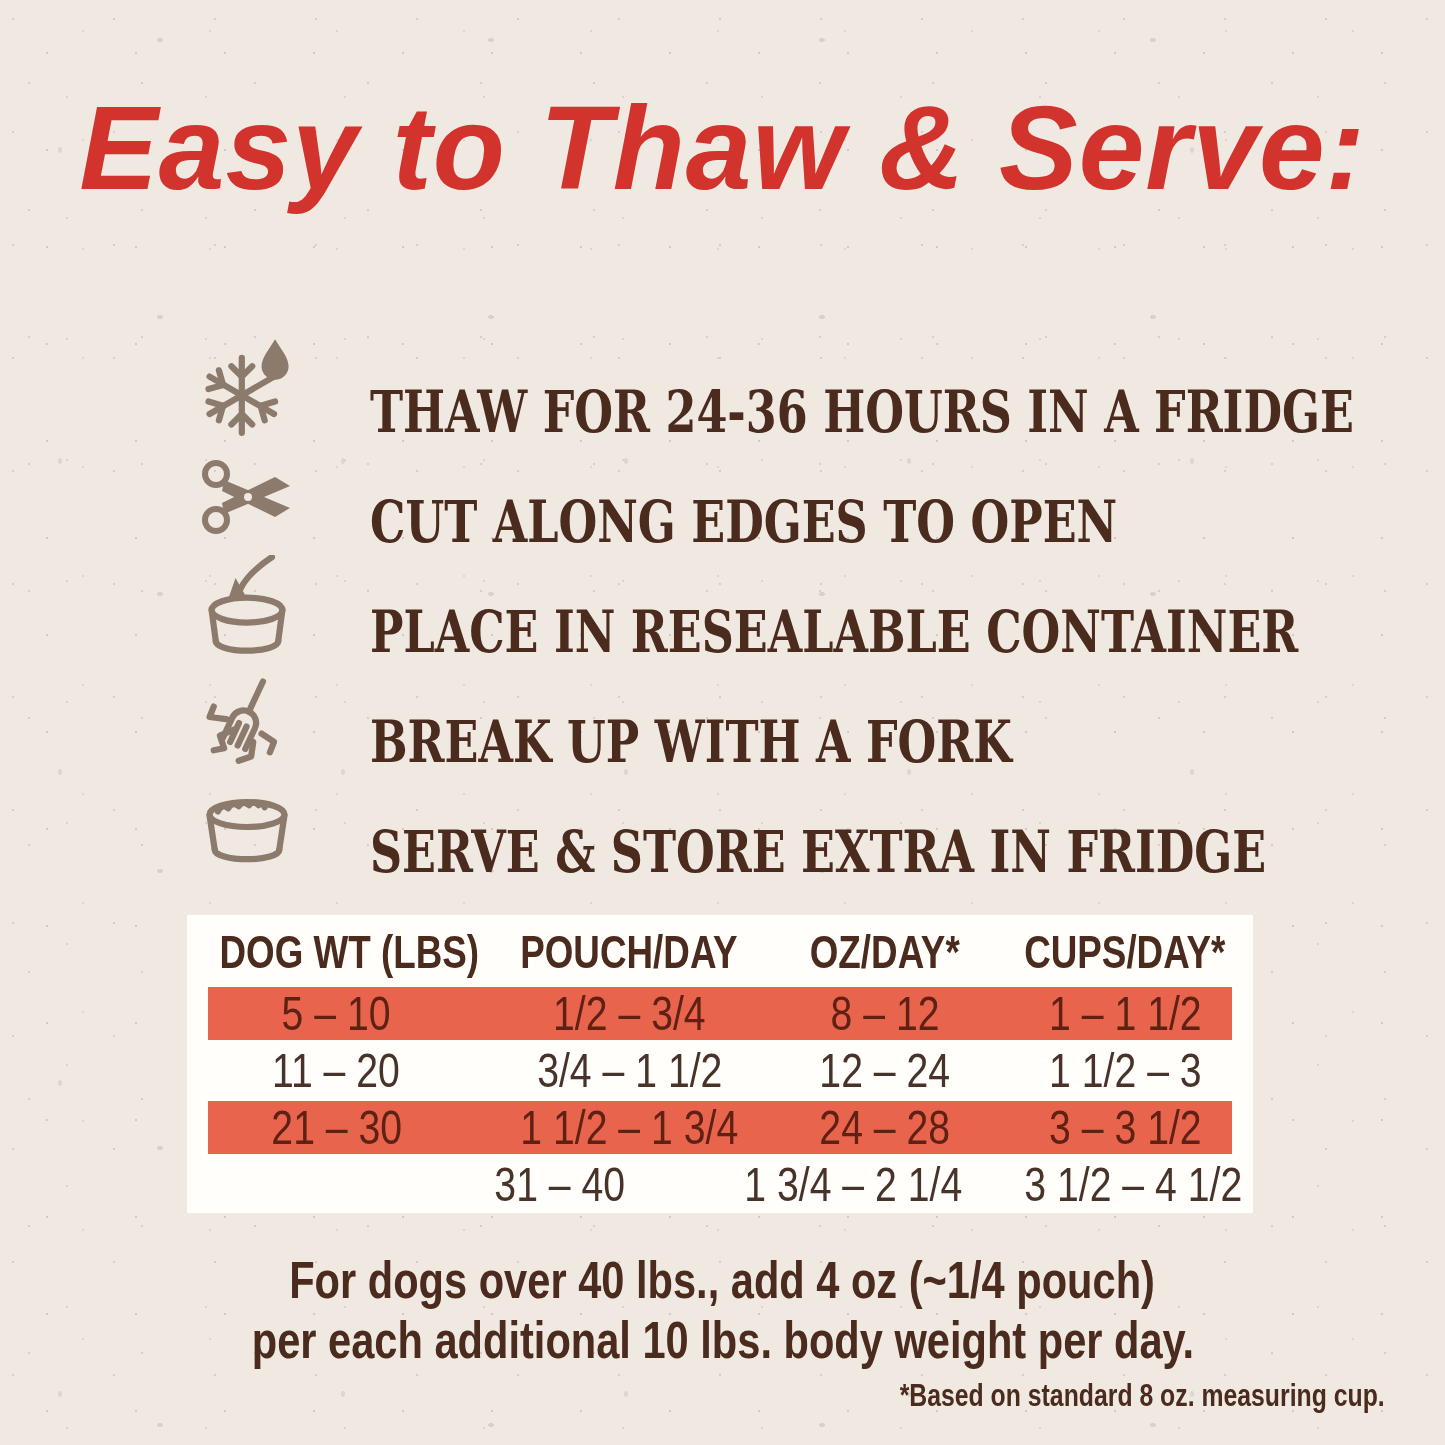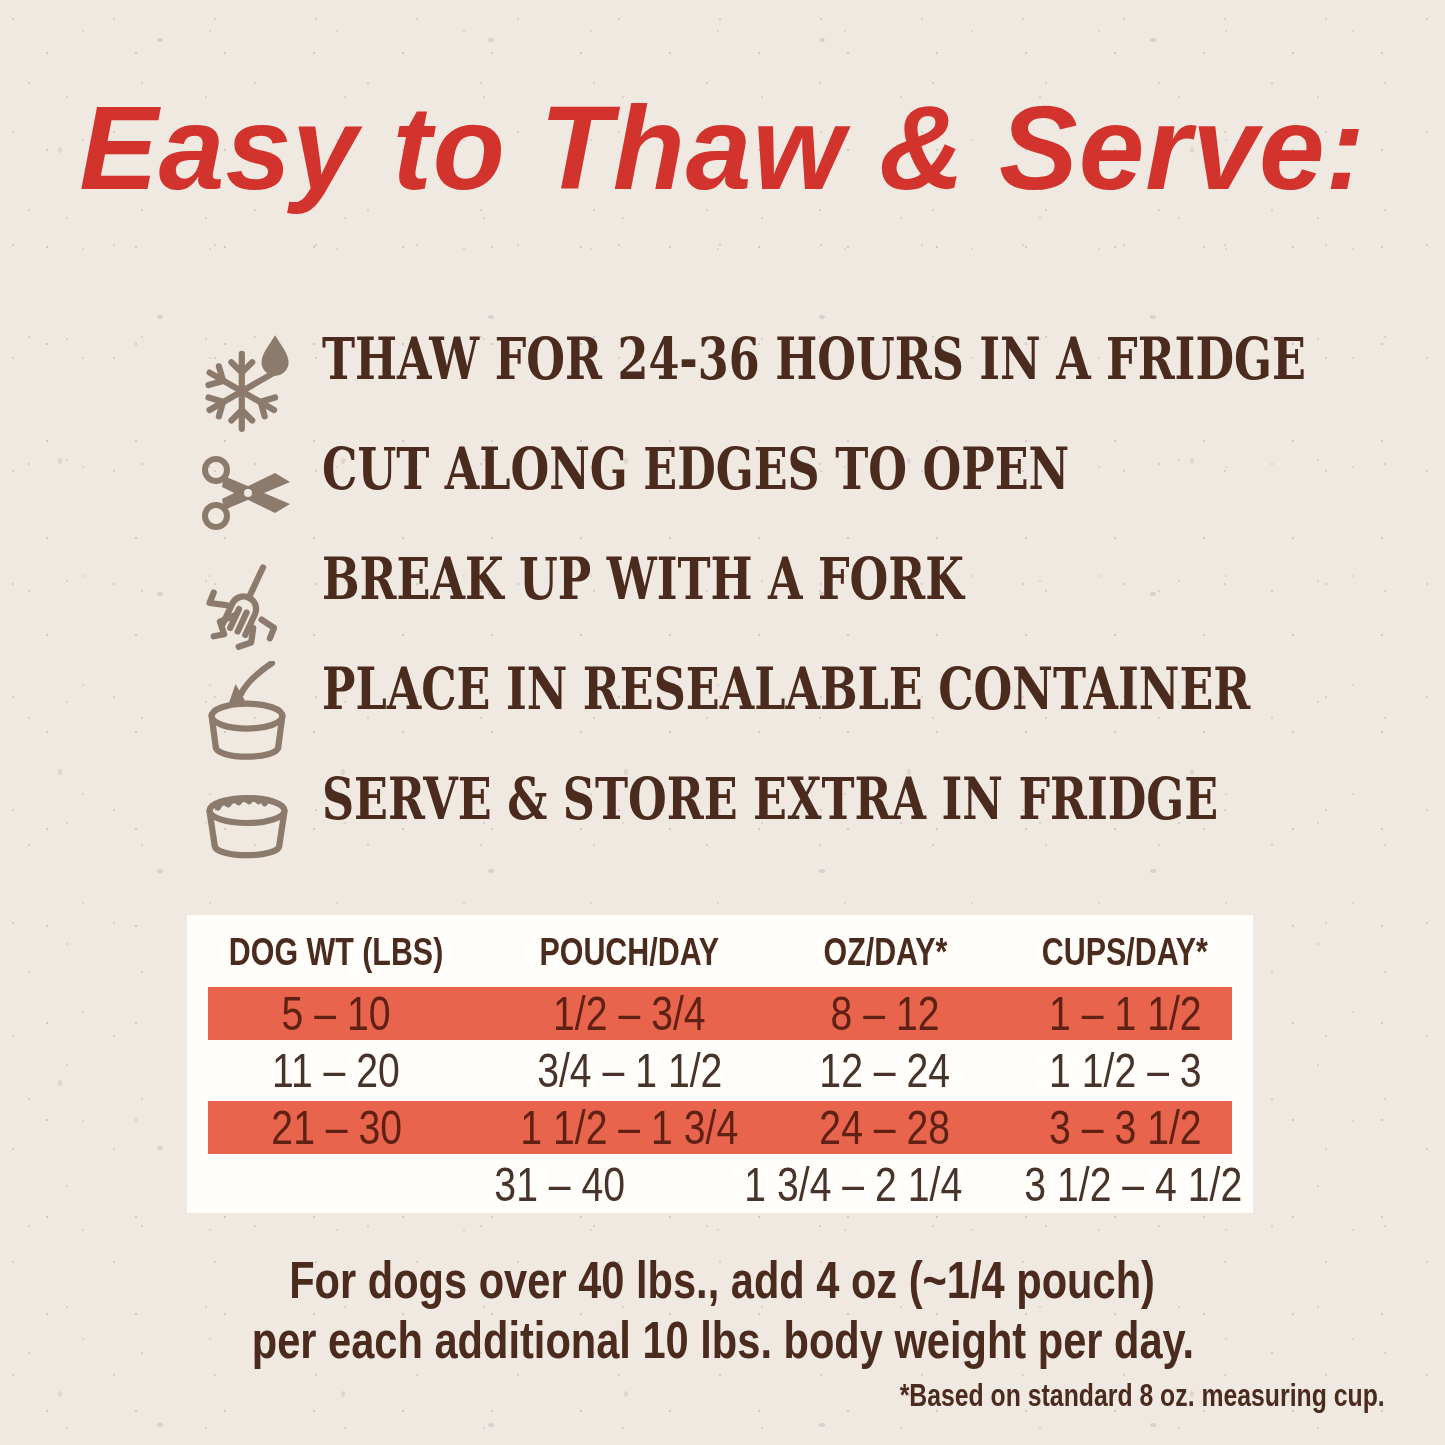--- a/index.html
+++ b/index.html
@@ -24,33 +24,33 @@
   }
   .cond{display:inline-block; white-space:nowrap; transform:scaleX(.8); transform-origin:center;}
   .cond-l{display:inline-block; white-space:nowrap; transform:scaleX(.78); transform-origin:left center;}
 
   #title{
     position:absolute; top:78px; left:0; right:0; margin:0; text-align:center;
     font-family:Liberation Sans, sans-serif; font-style:italic; font-weight:700;
     font-size:118px; line-height:1.2; color:var(--title-red); letter-spacing:1px;
   }
   #steps{position:absolute; left:172px; top:330px; width:1180px;}
-  .step{display:flex; align-items:flex-start; height:110px;}
+  .step{display:flex; align-items:flex-end; height:110px;gap:48px;}
   .step-icon{flex:0 0 150px; width:150px; height:106px; display:flex; align-items:center; justify-content:center;}
   .step-icon svg{display:block;}
   .step-label{
     font-family:"DejaVu Serif", serif; font-weight:700; font-size:57px;
     color:var(--text-brown); letter-spacing:0px; line-height:1;
   }
   #feeding-table{
     position:absolute; left:187px; top:915px; width:1066px; height:298px;
     background:var(--table-bg);
   }
   .thead{display:flex; align-items:center; height:66px; padding-top:4px;}
-  .th{text-align:center; font-weight:700; font-size:38px; color:var(--text-brown); line-height:1;}
+  .th{text-align:center; font-weight:700; font-size:46px; color:var(--text-brown); line-height:1;}
   .tr{position:relative; display:flex; align-items:center; height:57px;justify-content:flex-end;}
   .tr.hl::before{
     content:""; position:absolute; left:21px; right:21px; top:2px; bottom:2px;
     background:var(--row-highlight);
   }
   .td{position:relative; z-index:1; text-align:center; font-weight:500; font-size:49px; color:var(--row-text); line-height:1;}
   .tr.hl .td{color:var(--row-text-on-highlight);}
   .c0{width:28%;} .c1{width:27%;} .c2{width:21%;} .c3{width:24%;}
 
   #footer{position:absolute; left:0; right:0; top:1250px; text-align:center; color:var(--text-brown);}
@@ -99,49 +99,49 @@
     <polygon class="icf" points="27,67 93,39 78,30 25,56"></polygon>
     <circle cx="51" cy="50" r="4" fill="#f0e9e1"></circle>
   </svg>
 </span>
     <span class="step-label"><span class="cond-l step-label-text">CUT ALONG EDGES TO OPEN</span></span>
   </div>
 
   <div class="step">
     <span class="step-icon">
   <svg width="104" height="104" viewBox="0 0 100 100">
+    <path class="ic" d="M74 2 C62 10 50 20 44 32"></path>
+    <polygon class="icf" points="31,45 48,38 39,22"></polygon>
+    <ellipse class="ic" cx="50" cy="53" rx="34" ry="12"></ellipse>
+    <path class="ic" d="M16 53 L20 83"></path>
+    <path class="ic" d="M84 53 L80 83"></path>
+    <path class="ic" d="M20 83 a30 9 0 0 0 60 0"></path>
+  </svg>
+</span>
+    <span class="step-label"><span class="cond-l step-label-text">PLACE IN RESEALABLE CONTAINER</span></span>
+  </div>
+
+  <div class="step">
+    <span class="step-icon">
+  <svg width="104" height="104" viewBox="0 0 100 100">
     <g class="ic" stroke-width="6" transform="rotate(205 50 44)">
       <path d="M36 10 v22 a12 12 0 0 0 24 0 v-22"></path>
       <path d="M44 10 v20"></path>
       <path d="M52 10 v20"></path>
       <path d="M48 44 v32"></path>
     </g>
     <g class="ic" stroke-width="5">
       <path d="M38 62 l-14 6 l4 12 l-10 2"></path>
       <path d="M30 52 l-16 -2 l4 -10"></path>
       <path d="M56 74 l-2 14 l-12 4"></path>
       <path d="M64 66 l12 8 l-4 10"></path>
     </g>
   </svg>
 </span>
     <span class="step-label"><span class="cond-l step-label-text">BREAK UP WITH A FORK</span></span>
-  </div>
-
-  <div class="step">
-    <span class="step-icon">
-  <svg width="104" height="104" viewBox="0 0 100 100">
-    <path class="ic" d="M74 2 C62 10 50 20 44 32"></path>
-    <polygon class="icf" points="31,45 48,38 39,22"></polygon>
-    <ellipse class="ic" cx="50" cy="53" rx="34" ry="12"></ellipse>
-    <path class="ic" d="M16 53 L20 83"></path>
-    <path class="ic" d="M84 53 L80 83"></path>
-    <path class="ic" d="M20 83 a30 9 0 0 0 60 0"></path>
-  </svg>
-</span>
-    <span class="step-label"><span class="cond-l step-label-text">PLACE IN RESEALABLE CONTAINER</span></span>
   </div>
 
   <div class="step">
     <span class="step-icon">
   <svg width="104" height="88" viewBox="0 0 100 84">
     <ellipse class="ic" cx="50" cy="30" rx="36" ry="12"></ellipse>
     <path class="ic" stroke-width="5" d="M22 27 q4 -8 10 -3 q4 -7 10 -2 q4 -6 10 -1 q4 -5 9 0 q4 -3 6 2"></path>
     <path class="ic" d="M14 31 L19 64"></path>
     <path class="ic" d="M86 31 L81 64"></path>
     <path class="ic" d="M19 64 a31 9 0 0 0 62 0"></path>

